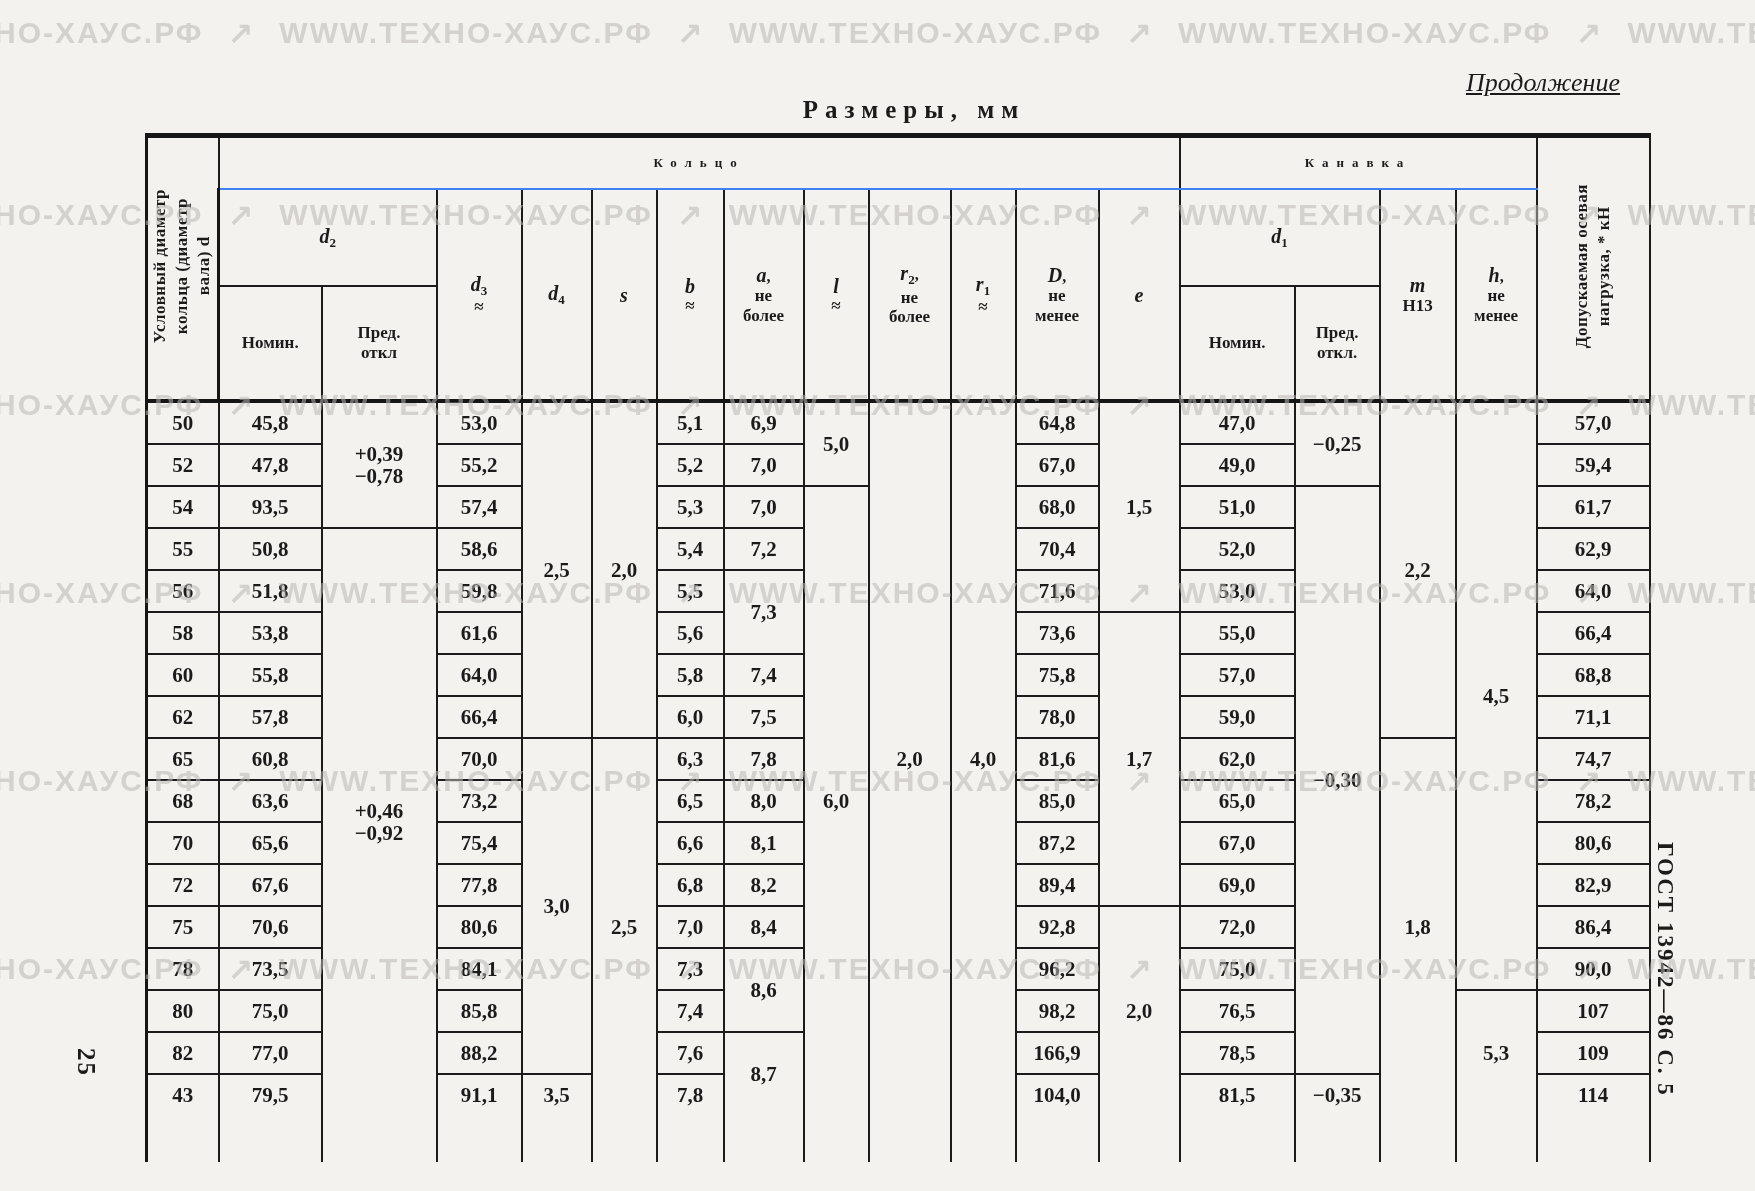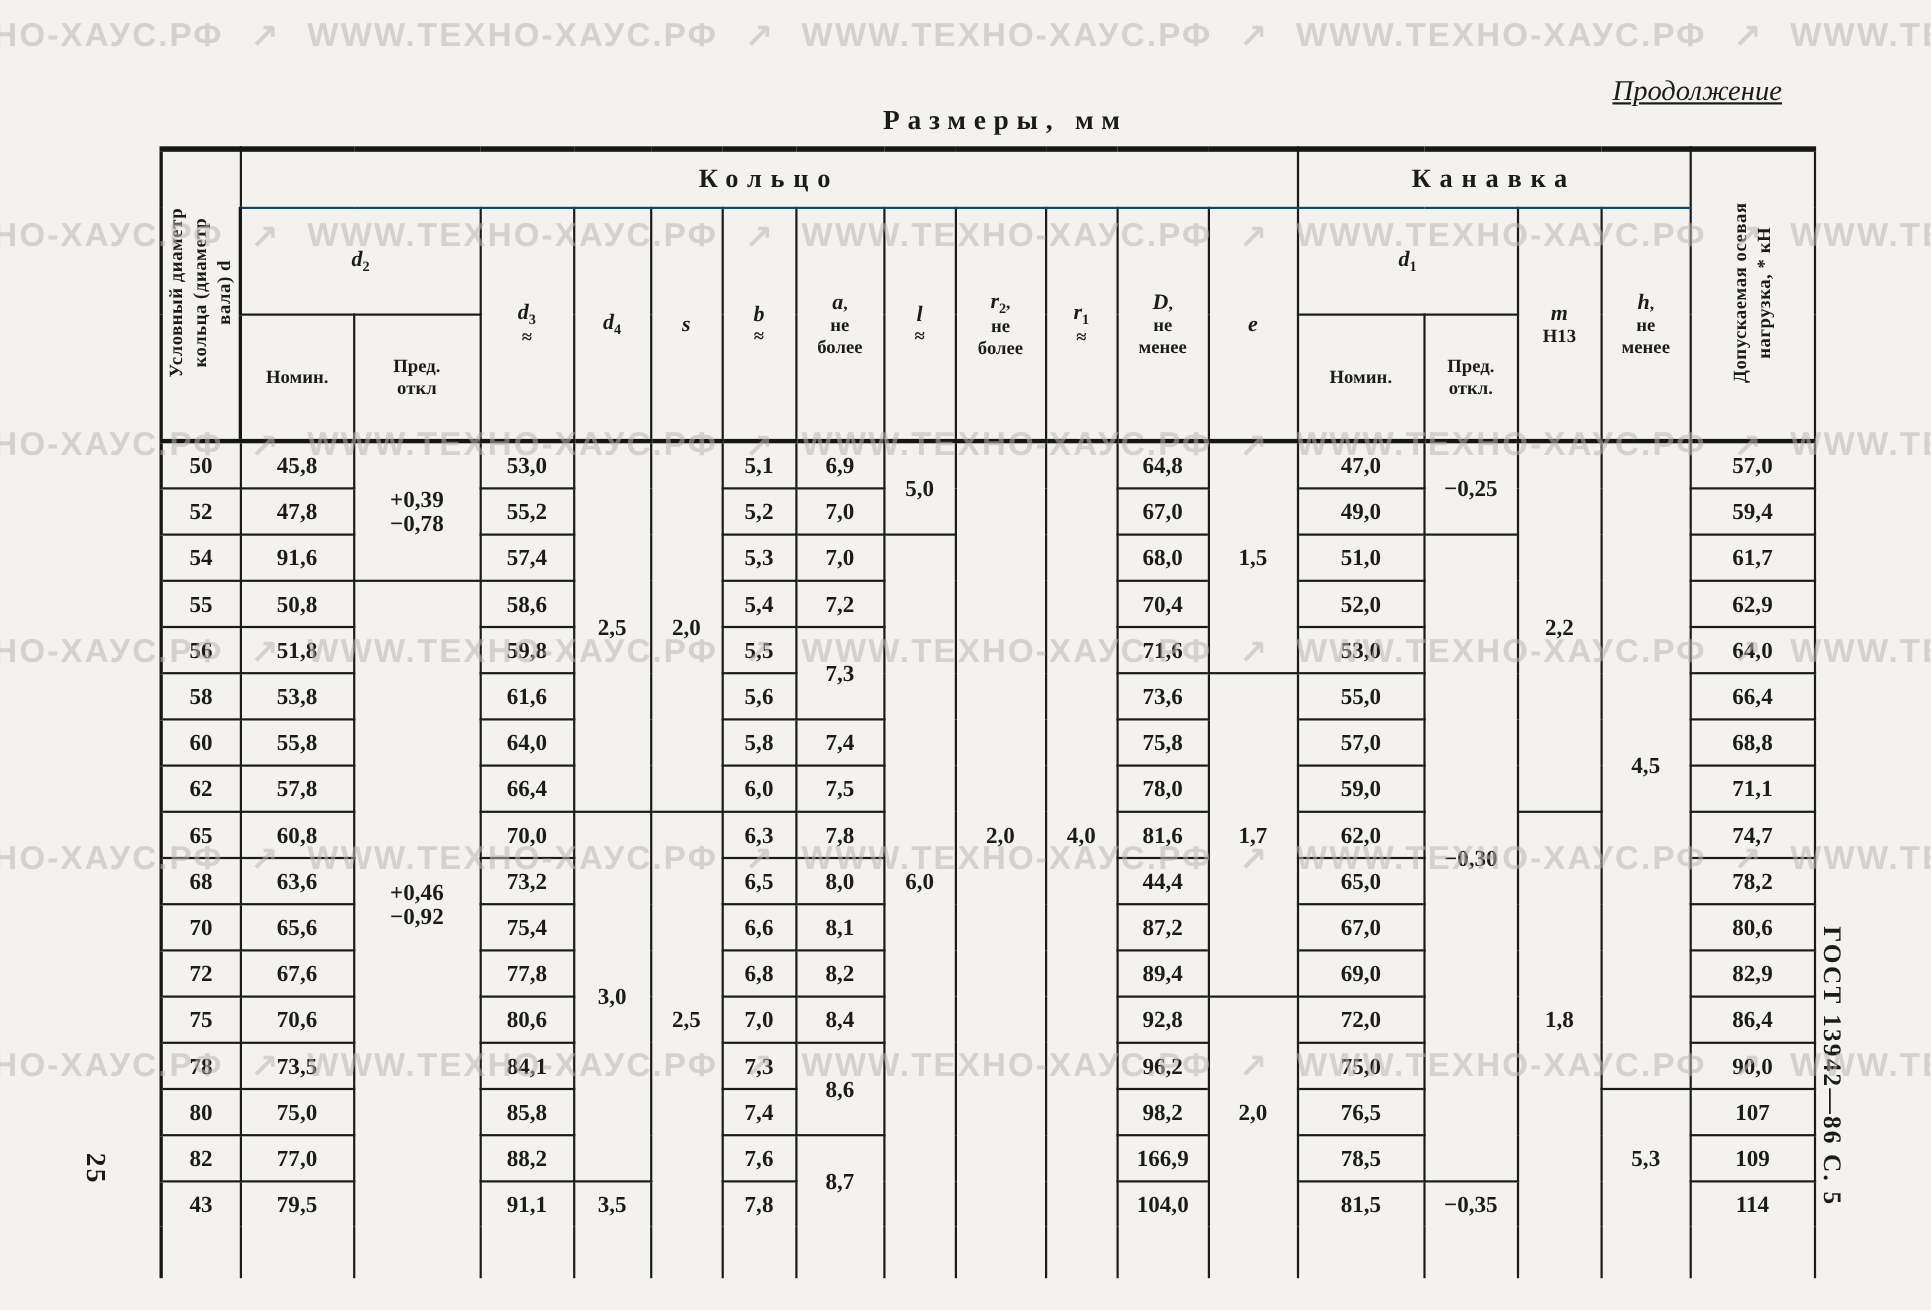--- a/index.html
+++ b/index.html
@@ -35,21 +35,21 @@
     border-collapse:collapse; table-layout:fixed; width:1503px;
     border-top:5px solid #161616;
   }
   td { padding:0; text-align:center; vertical-align:middle;
        border-left:2px solid #1b1b1b; border-right:2px solid #1b1b1b; }
   td:first-child { border-left:3px solid #161616; }
   thead td { font-weight:bold; }
   .row-h1 td { height:50px; }
   .row-h2 td { height:95px; }
   .row-h3 td { height:112px; }
-  .gtitle { font-size:24px; letter-spacing:8px; border-bottom:2px solid #0c4a6e; }
+  .gtitle { font-size:13px; letter-spacing:8px; border-bottom:2px solid #3b82f6; }
   .gsub   { border-bottom:2px solid #1b1b1b; }
   .hb { border-bottom:4px solid #161616; }
   .sym i { font-size:20px; font-weight:bold; }
   .sym sub { font-size:13px; font-weight:bold; }
   .symline { line-height:1.1; }
   .approx { font-size:17px; line-height:1.05; font-weight:bold; }
   .subtext { font-size:17px; line-height:1.15; font-weight:bold; white-space:pre-line; }
   .plainhdr { font-size:17px; font-weight:bold; white-space:pre-line; line-height:1.2; }
   .vert {
     display:inline-block; writing-mode:vertical-rl; transform:rotate(180deg);
@@ -256,21 +256,21 @@
           </td>
           <td>
             <div>59,4</div>
           </td>
         </tr>
         <tr>
           <td>
             <div>54</div>
           </td>
           <td>
-            <div>91,6</div>
+            <div>93,5</div>
           </td>
           <td>
             <div>57,4</div>
           </td>
           <td>
             <div>5,3</div>
           </td>
           <td>
             <div>7,0</div>
           </td>
@@ -469,21 +469,21 @@
           <td>
             <div>73,2</div>
           </td>
           <td>
             <div>6,5</div>
           </td>
           <td>
             <div>8,0</div>
           </td>
           <td>
-            <div>44,4</div>
+            <div>85,0</div>
           </td>
           <td>
             <div>65,0</div>
           </td>
           <td>
             <div>78,2</div>
           </td>
         </tr>
         <tr>
           <td>

